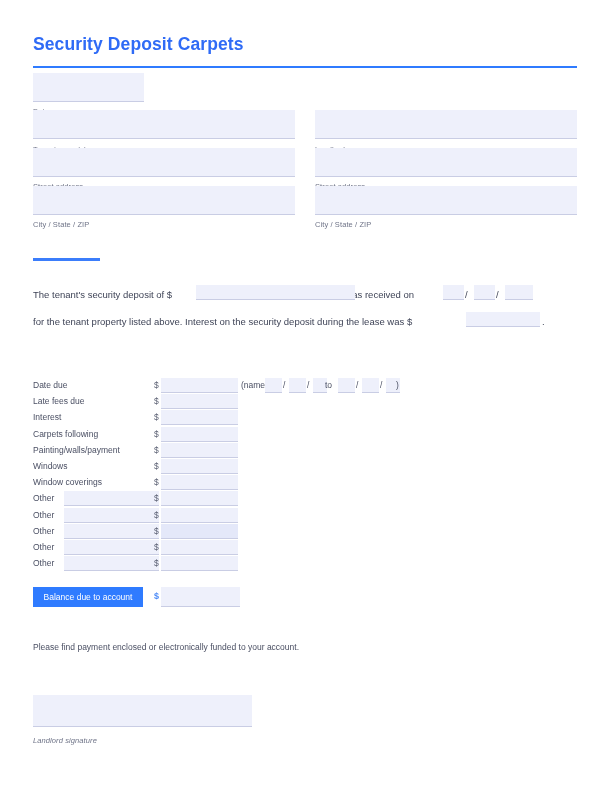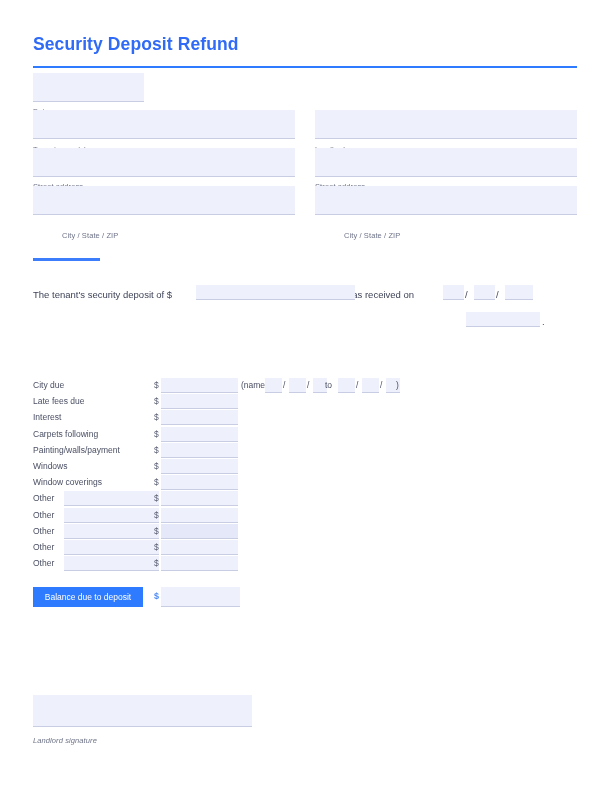--- a/index.html
+++ b/index.html
@@ -81,21 +81,21 @@
   .hdr-row-label { position: absolute; }
 
   
   .r1f { top: 110px; }
   .r1l { top: 145px; }
   
   .r2f { top: 148px; }
   .r2l { top: 182px; }
   
   .r3f { top: 186px; }
-  .r3l { top: 231px; margin-left: 29px; }
+  .r3l { top: 220px; }
 
   
   #mid-rule {
     position: absolute;
     left: 33px; top: 258px;
     width: 67px; height: 3px;
     background: #3b7dfb;
   }
 
   
@@ -218,21 +218,21 @@
     left: 33px; top: 695px;
     width: 219px; height: 32px;
   }
   #signature-label { position: absolute; left: 33px; top: 736px; font-style: italic; }
 </style>
 </head>
 <body>
 
 <div class="page">
 
-  <div id="title">Security Deposit Refund</div>
+  <div id="title">Security Deposit Carpets</div>
   <div id="title-rule"></div>
 
   <input id="hdr-date-field" class="fld" type="text" placeholder="" style="">
   <div id="hdr-date-label" class="lbl">Date</div>
 
   <input class="fld hdr-row-field col-l r1f" type="text" placeholder="" style="">
   <div class="lbl hdr-row-label col-l r1l">Tenant name(s)</div>
 
   <input class="fld hdr-row-field col-l r2f" type="text" placeholder="" style="">
   <div class="lbl hdr-row-label col-l r2l">Street address</div>
@@ -256,27 +256,28 @@
     <span style="display:inline-block;width:168px"></span>
     <span>was received on</span>
   </div>
   <input id="deposit-amount-field" class="fld" type="text" placeholder="" style="">
   <input id="received-mm" class="fld" type="text" style="">
   <span id="sl1" class="slash">/</span>
   <input id="received-dd" class="fld" type="text" style="">
   <span id="sl2" class="slash">/</span>
   <input id="received-yy" class="fld" type="text" style="">
 
+  <div id="p2" class="ptext">for the tenant property listed above. Interest on the security deposit during the lease was $</div>
   <input id="interest-amount-field" class="fld" type="text" placeholder="" style="">
   <span id="p2-period">.</span>
 
 
   <div id="deductions-list">
       <div class="ded-row">
-        <span class="ded-label">City due</span>
+        <span class="ded-label">Date due</span>
         <span class="ded-dollar">$</span>
         <input type="text" class="fld ded-amount-field" style="">
         <span id="rent-range">
           <span class="rr-txt" id="rr-from">(name</span>
           <input type="text" id="rr-f-mm" class="fld rr-box" style="">
           <span class="rr-sl" id="rr-s1">/</span>
           <input type="text" id="rr-f-dd" class="fld rr-box" style="">
           <span class="rr-sl" id="rr-s2">/</span>
           <input type="text" id="rr-f-yy" class="fld rr-box" style="">
           <span class="rr-txt" id="rr-to">to</span>
@@ -344,21 +345,22 @@
       </div>
       <div class="ded-row">
         <span class="ded-label">Other</span>
         <input type="text" class="fld ded-other-field" style="">
         <span class="ded-dollar">$</span>
         <input type="text" class="fld ded-amount-field" style="">
       </div>
     </div>
 
   <div id="balance-row">
-    <div id="balance-label">Balance due to deposit</div>
+    <div id="balance-label">Balance due to account</div>
     <span id="balance-dollar">$</span>
     <input id="balance-amount-field" class="fld" type="text" placeholder="" style="">
   </div>
 
+  <div id="closing-text">Please find payment enclosed or electronically funded to your account.</div>
   <input id="signature-field" class="fld" type="text" placeholder="" style="">
   <div id="signature-label" class="lbl">Landlord signature</div>
 
 </div>
 
 </body></html>

